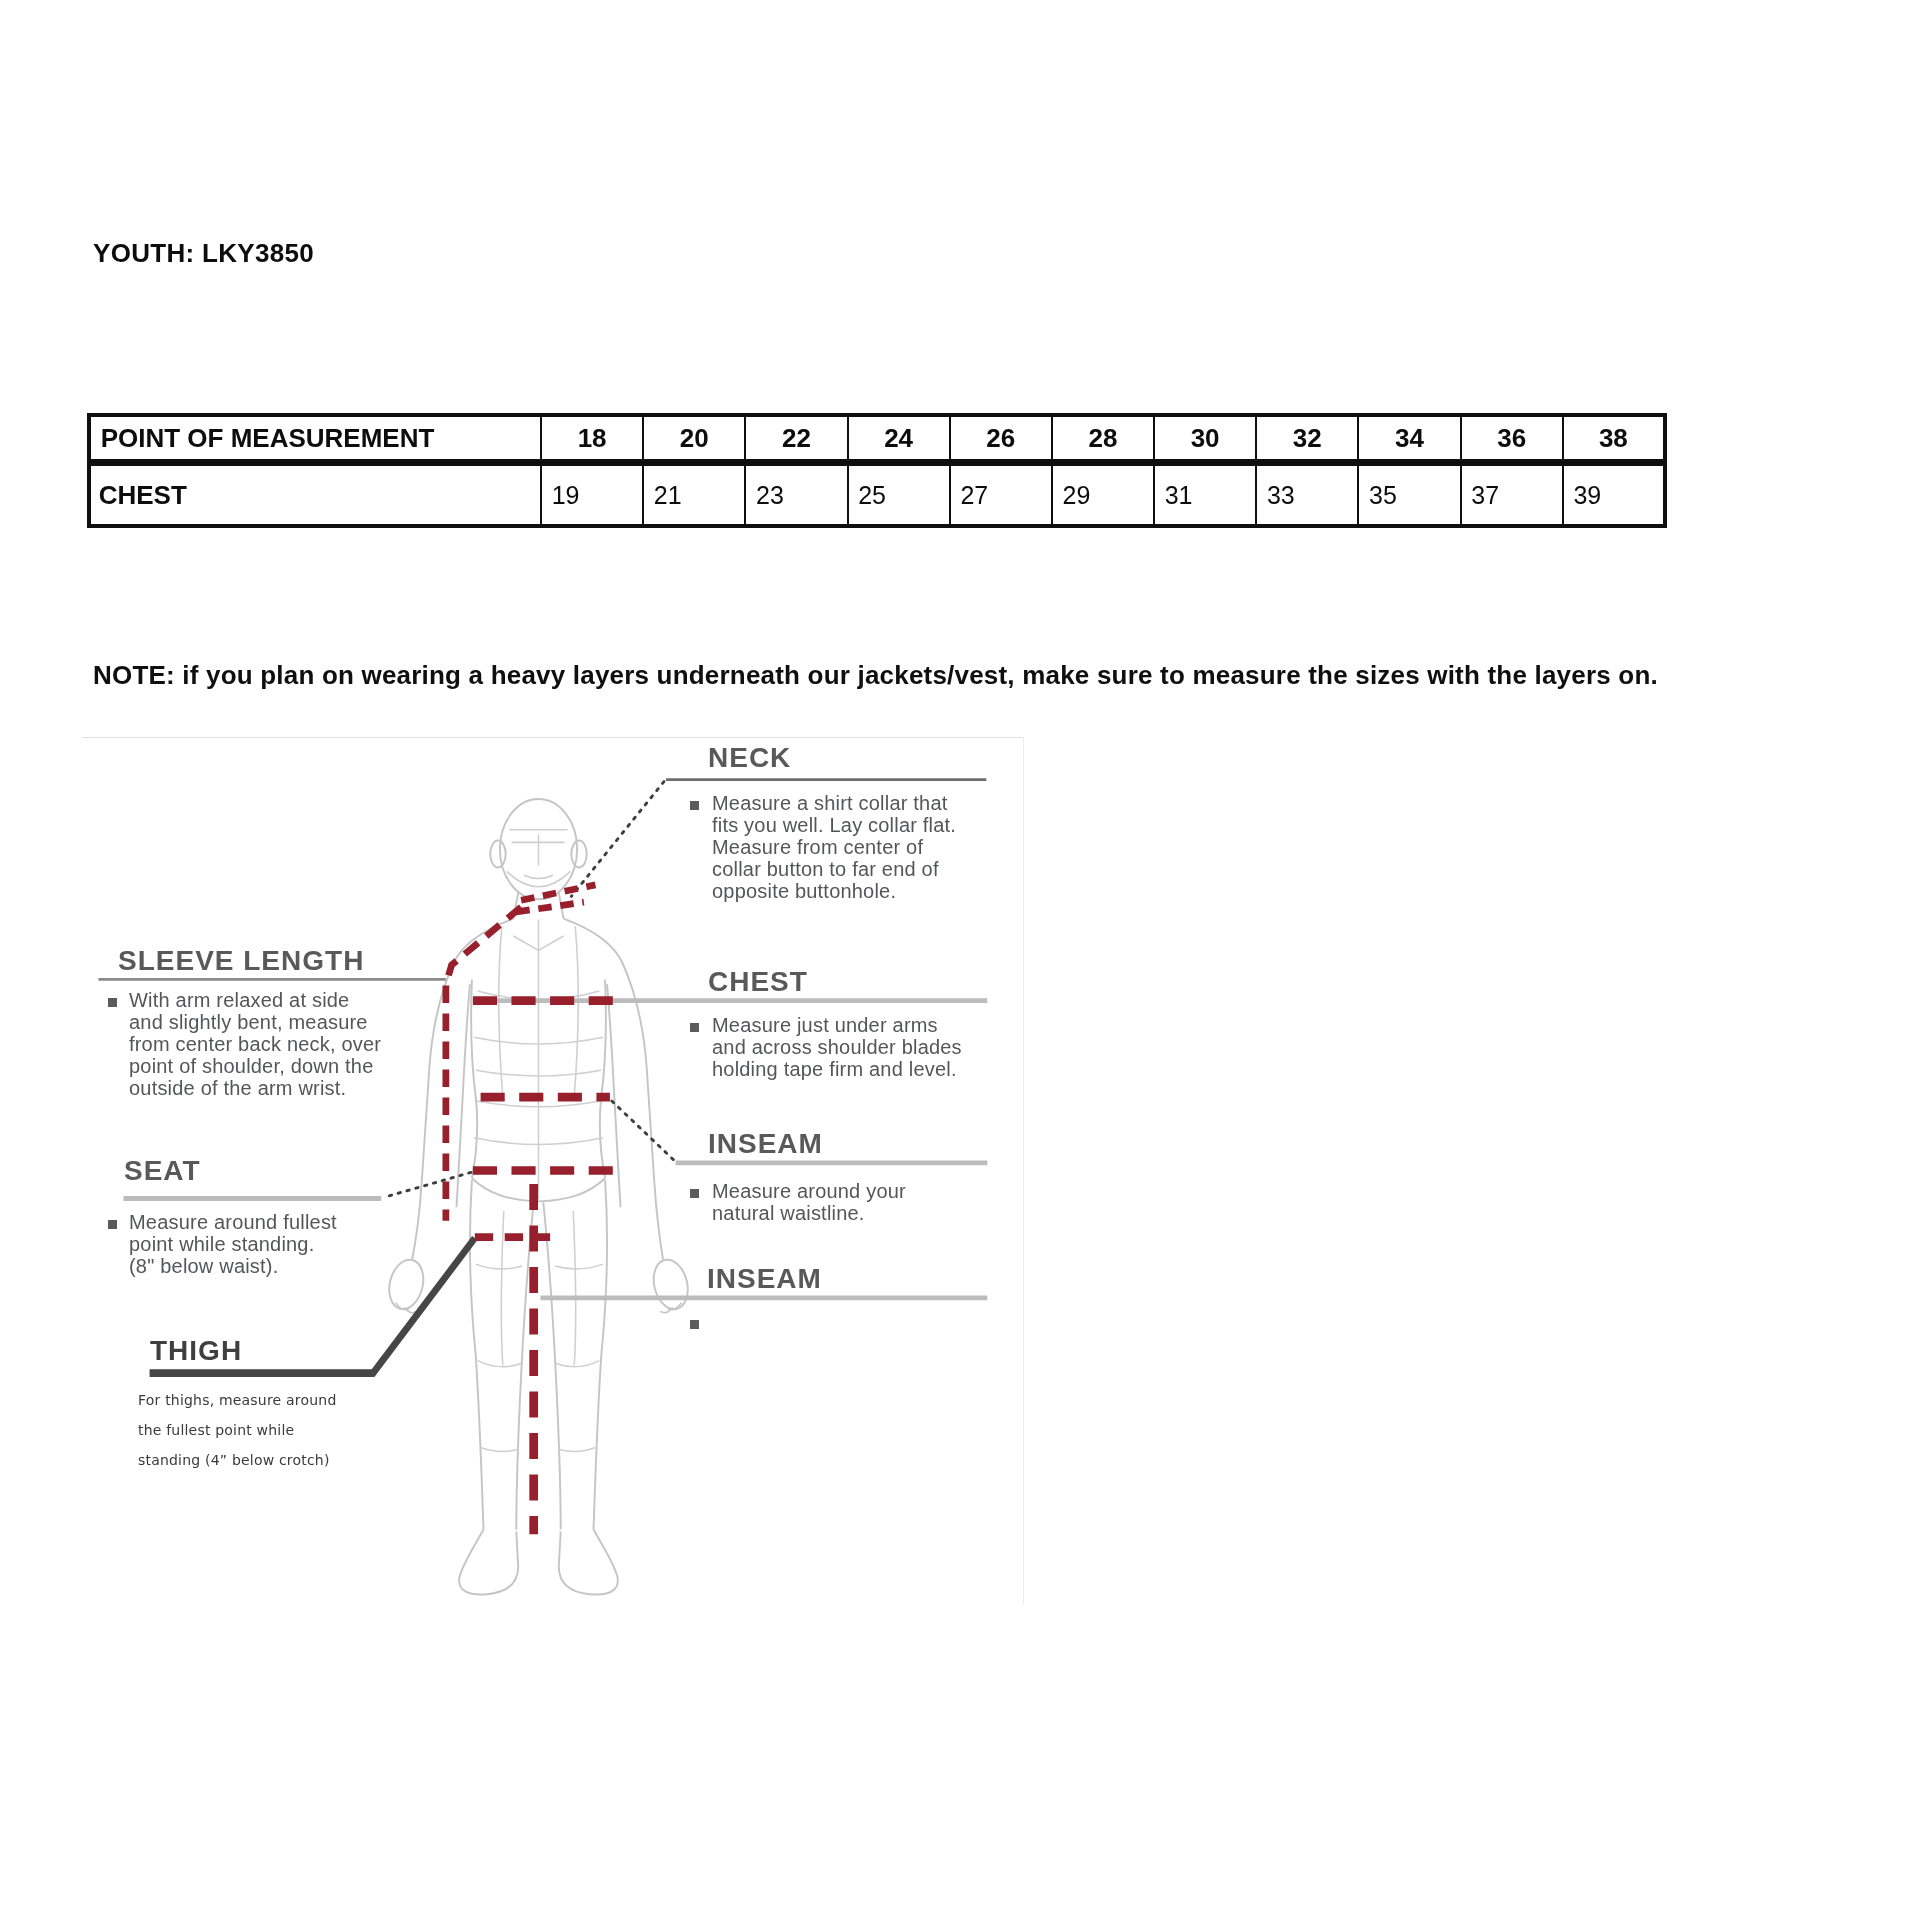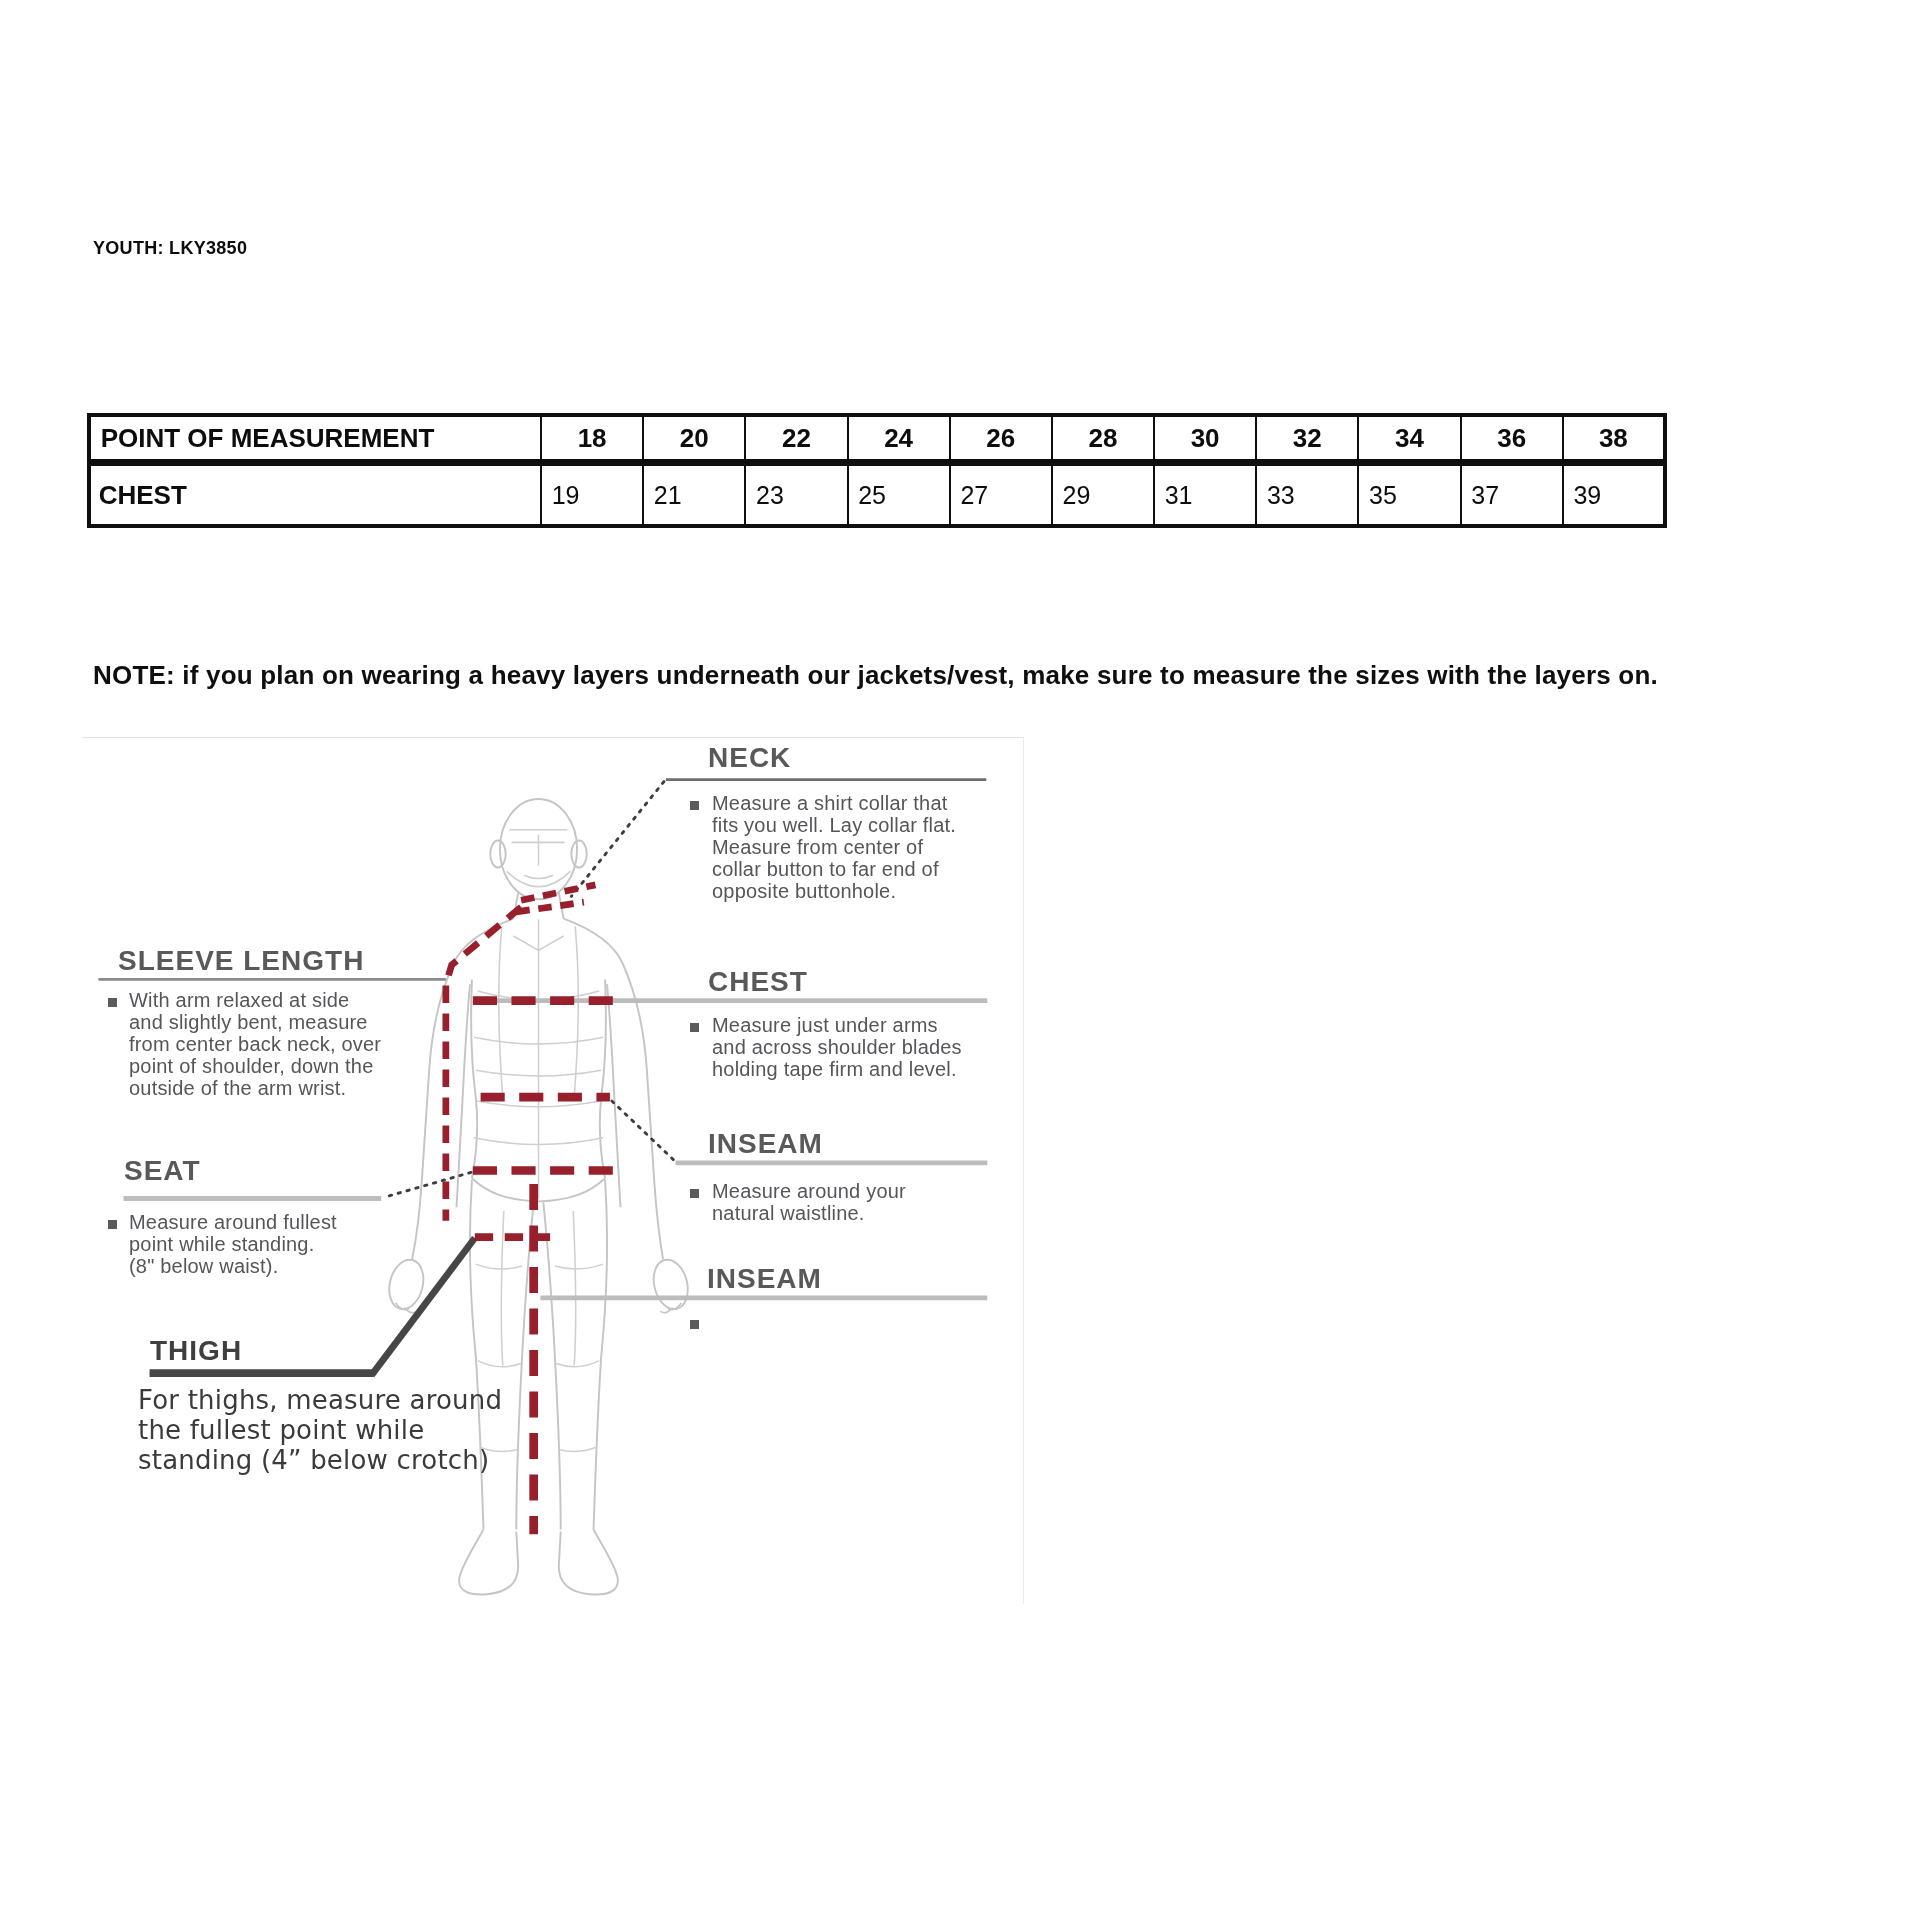--- a/index.html
+++ b/index.html
@@ -2,21 +2,21 @@
 <html style="--measure: #97202c;"><head>
 <meta charset="utf-8">
 <style>
   html,body{margin:0;padding:0}
   body{
     width:1931px;height:1931px;background:#ffffff;position:relative;
     font-family:"Liberation Sans",sans-serif;color:#111;overflow:hidden;
   }
   .page-title{
     position:absolute;left:93px;top:238px;
-    font-size:18px;font-weight:bold;color:#0d0d0d;letter-spacing:0.3px;white-space:nowrap;
+    font-size:26px;font-weight:bold;color:#0d0d0d;letter-spacing:0.3px;white-space:nowrap;
   }
   table.size{
     position:absolute;left:87px;top:413px;width:1580px;
     border-collapse:collapse;table-layout:fixed;background:#fff;
     border:4.8px solid #0f0f0f;
   }
   table.size th,table.size td{
     border:2.9px solid #0f0f0f;vertical-align:middle;white-space:nowrap;
     font-size:25px;color:#0d0d0d;height:58px;padding:0 3.9px 0 9.7px;text-align:left;
   }
@@ -35,21 +35,21 @@
   .sec-h{
     position:absolute;font-size:28px;font-weight:bold;letter-spacing:1px;
     color:#595959;white-space:nowrap;
   }
   .sec-t{
     position:absolute;font-size:20px;line-height:22px;color:#55565a;
     white-space:pre-line;width:338px;letter-spacing:0.2px;
   }
   .bullet{position:absolute;width:8.7px;height:8.7px;background:#5b5b5b}
   .thigh-h{color:#3f3f3f}
-  .thigh-t{font-family:"DejaVu Sans",sans-serif;font-size:26px;line-height:30px;color:#3b3b3b;width:415px}
+  .thigh-t{font-family:"DejaVu Sans",sans-serif;font-size:14px;line-height:30px;color:#3b3b3b;width:415px}
 </style>
 </head>
 <body>
 
 <div class="page-title">YOUTH: LKY3850</div>
 
 <table class="size">
   <colgroup>
       <col style="width:452px">
       <col span="11">

